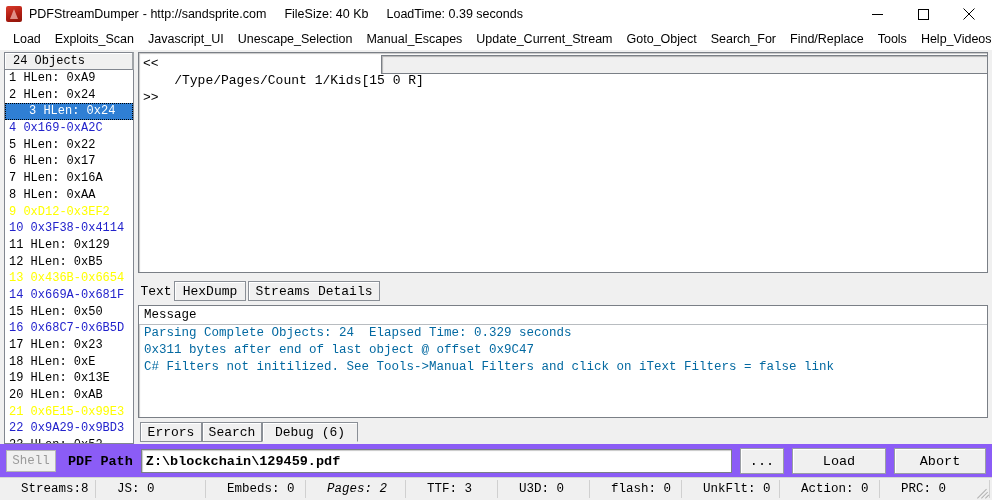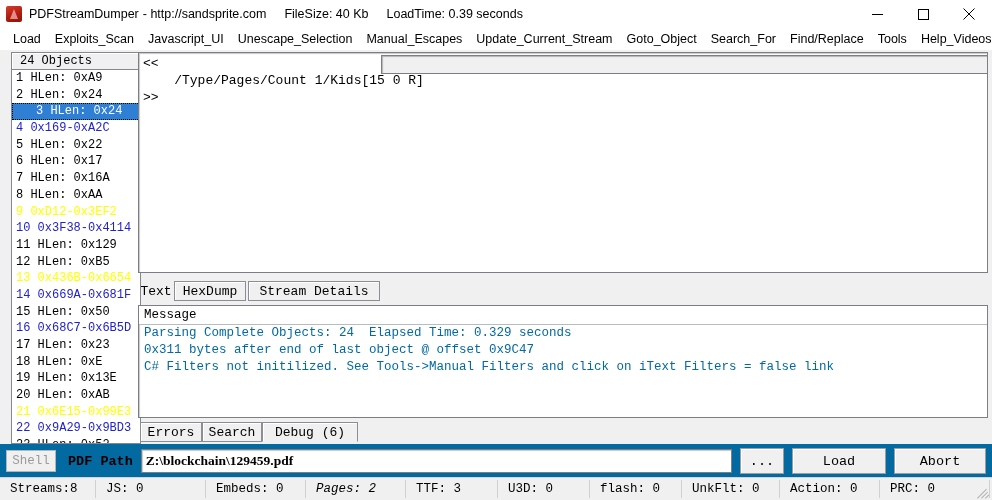--- a/index.html
+++ b/index.html
@@ -98,21 +98,21 @@
   
   .body-area {
     flex: 1 1 auto;
     background: #f0f0f0;
     position: relative;
   }
 
   
   .objects-panel {
     position: absolute;
-    left: 11px; top: 2px;
+    left: 4px; top: 2px;
     width: 130px;
     bottom: 56px;
   }
   .objects-header {
     height: 18px;
     border: 1px solid #828790;
     border-right: 2px solid #a0a4a8;
     background: #f0f0f0;
     font-family: "Liberation Mono", monospace;
     font-size: 12px;
@@ -244,21 +244,21 @@
     position: absolute;
     left: 2px; right: 0; bottom: 0;
     height: 24px;
   }
 
   
   .pathbar {
     position: absolute;
     left: 0; right: 0; bottom: 22px;
     height: 34px;
-    background: #0369a1;
+    background: #8b5cf6;
     display: flex;
     align-items: center;
   }
   .shell-btn {
     margin-left: 6px;
     width: 50px; height: 22px;
     border: 1px solid #b5b5b5;
     background: #f0f0f0;
     font-family: "Liberation Mono", monospace;
     font-size: 12.5px;
@@ -275,21 +275,21 @@
     text-align: right;
   }
   .path-input {
     margin-left: 8px;
     flex: 1 1 auto;
     height: 24px;
     border: 1px solid #7a7f86;
     background: #ffffff;
     box-sizing: border-box;
     box-shadow: inset 1px 1px 1px rgba(0,0,0,.22);
-    font-family: Liberation Serif, serif;
+    font-family: Liberation Mono, monospace;
     font-weight: bold;
     font-size: 13.5px;
     display: flex; align-items: center;
     padding-left: 4px;
     white-space: pre;
     overflow: hidden;
   }
   .pbtn {
     margin-left: 8px;
     height: 26px;
@@ -315,21 +315,21 @@
     border-top: 1px solid #d4d4d4;
     display: flex;
     align-items: center;
   }
   .status-cell {
     font-family: "Liberation Mono", monospace;
     font-size: 12.5px;
     height: 18px;
     display: flex;
     align-items: center;
-    padding-left: 10px;
+    padding-left: 21px;
     border-right: 1px solid #d0d0d0;
     white-space: pre;
     box-sizing: border-box;
     color: #000;
   }
   .grip {
     position: absolute;
     right: 2px; bottom: 1px;
     width: 14px; height: 14px;
   }
@@ -421,21 +421,21 @@
 
       <div class="text-view" id="stream-view">
           <div class="mono">&lt;&lt;</div>
           <div class="mono">    /Type/Pages/Count 1/Kids[15 0 R]</div>
           <div class="mono">&gt;&gt;</div>
         </div>
 
       <div class="tabrow" id="view-tabs">
           <div class="tab flat" style="left: 0px; width: 36px;">Text</div>
           <div class="tab" style="left: 36px; width: 72px;">HexDump</div>
-          <div class="tab" style="left: 110px; width: 132px;">Stream Details</div>
+          <div class="tab" style="left: 110px; width: 132px;">Streams Details</div>
         </div>
       <div class="searchbox"></div>
 
       <div class="msg-panel">
         <div class="msg-head">Message</div>
         <div id="msg-lines">
             <div class="msg-line"><span class="hl">Parsing Complete Objects: 24  Elapsed Time: 0.329 seconds</span></div>
             <div class="msg-line">0x311 bytes after end of last object @ offset 0x9C47</div>
             <div class="msg-line">C# Filters not initilized. See Tools-&gt;Manual Filters and click on iText Filters = false link</div>
           </div>

